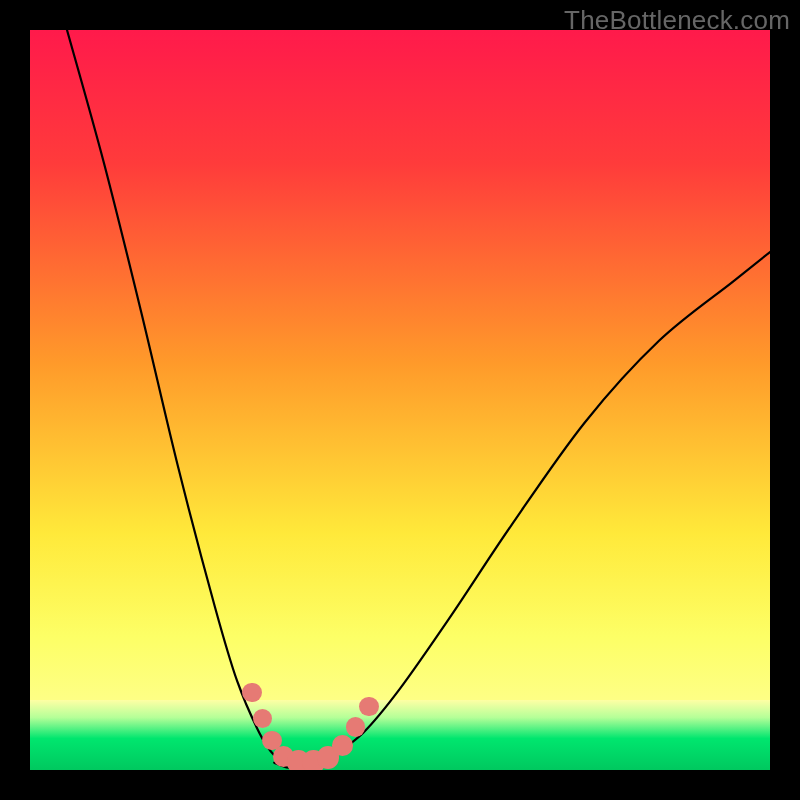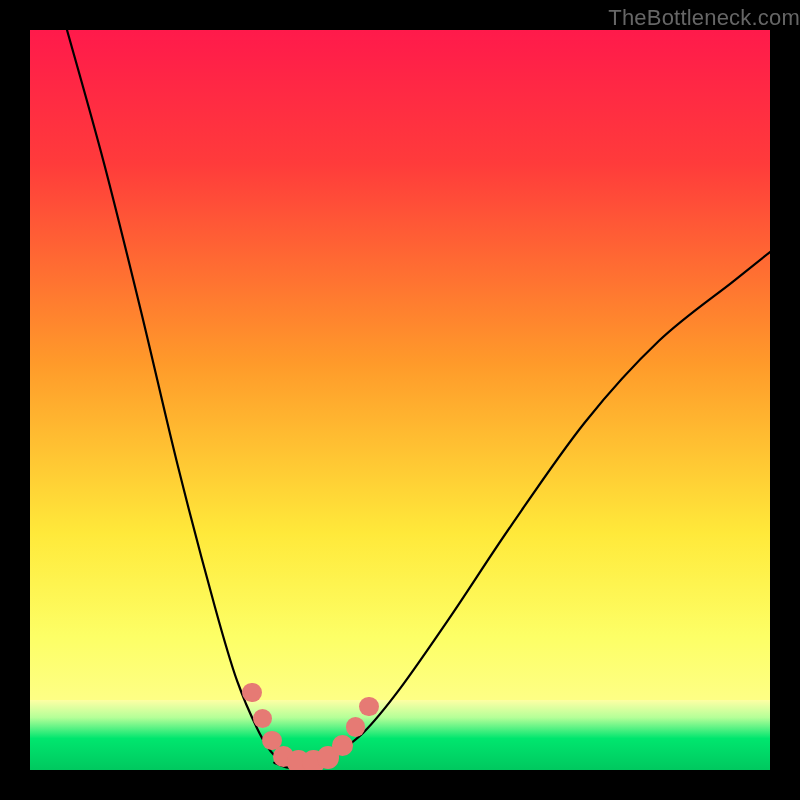--- a/index.html
+++ b/index.html
@@ -30,23 +30,23 @@
     background: linear-gradient(to bottom,
       rgba(255,255,255,0.25) 0%,
       rgba(120,255,160,0.55) 25%,
       rgba(0,230,110,1) 55%,
       rgba(0,200,95,1) 100%);
     mix-blend-mode: normal;
   }
   .watermark {
     position: absolute;
     top: 5px;
-    right: 0;
+    right: 10px;
     font-family: Arial, Helvetica, sans-serif;
-    font-size: 22px;
+    font-size: 26px;
     color: #666666;
     letter-spacing: 0.2px;
   }
   svg.curve {
     position: absolute;
     inset: 0;
     width: 100%;
     height: 100%;
   }
   .beads {

